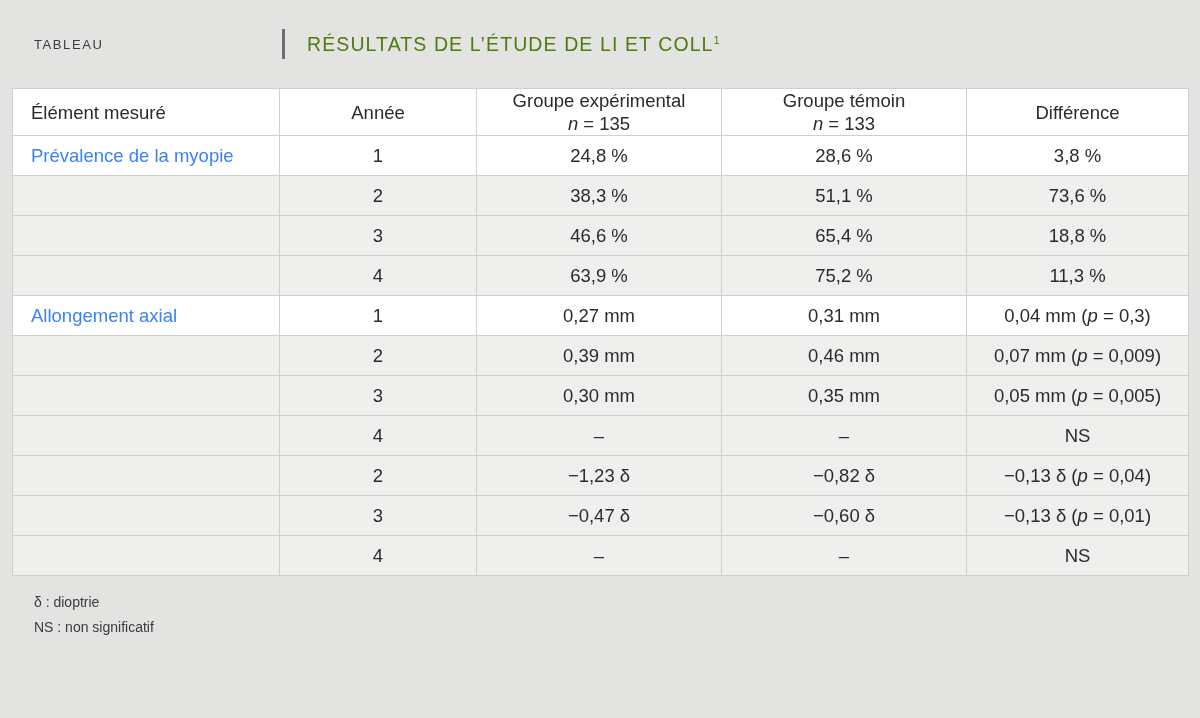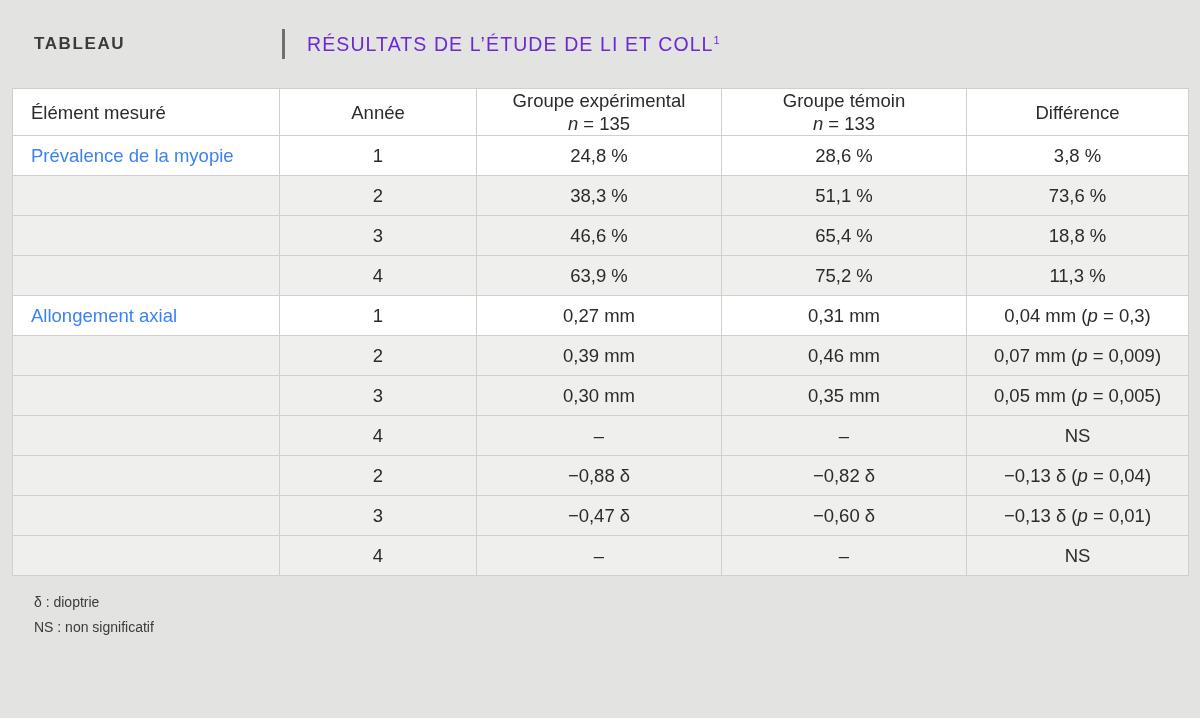--- a/index.html
+++ b/index.html
@@ -25,38 +25,37 @@
 
   
   .table-header {
     height: 88px;
     display: flex;
     align-items: center;
     padding-left: 22px;
     box-sizing: border-box;
   }
   .header-label {
-    font-size: 17px;
+    font-size: 13px;
     letter-spacing: 1.6px;
     color: #3b3b3b;
     width: 248px;
     flex: 0 0 248px;
-    font-weight: bold;
   }
   .header-divider {
     width: 3px;
     height: 30px;
     background: #6f6f6f;
     margin-right: 22px;
     flex: 0 0 3px;
   }
   .header-title {
     font-size: 19.5px;
     letter-spacing: 1.1px;
-    color: #6d28d9;
+    color: #4d7c0f;
     white-space: nowrap;
   }
   .header-title sup {
     font-size: 11px;
     vertical-align: super;
   }
 
   
   table.data {
     border-collapse: collapse;
@@ -213,21 +212,21 @@
         <tr class="alt">
           <td class="rowlabel"></td>
           <td>4</td>
           <td>–</td>
           <td>–</td>
           <td><span>NS</span><i></i><span></span></td>
         </tr>
         <tr class="alt">
           <td class="rowlabel"></td>
           <td>2</td>
-          <td>−0,88 δ</td>
+          <td>−1,23 δ</td>
           <td>−0,82 δ</td>
           <td><span>−0,13 δ (</span><i>p</i><span> = 0,04)</span></td>
         </tr>
         <tr class="alt">
           <td class="rowlabel"></td>
           <td>3</td>
           <td>−0,47 δ</td>
           <td>−0,60 δ</td>
           <td><span>−0,13 δ (</span><i>p</i><span> = 0,01)</span></td>
         </tr>

